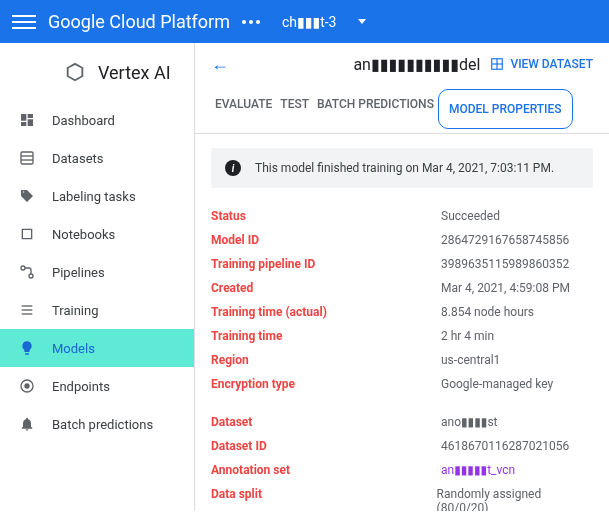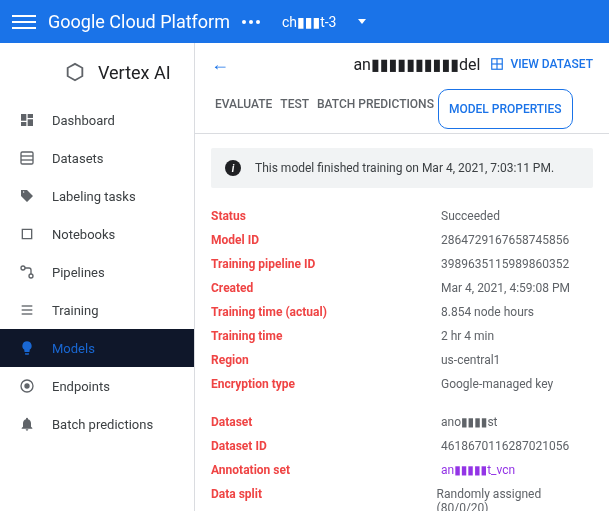--- a/index.html
+++ b/index.html
@@ -11,21 +11,21 @@
 .project { display: flex; align-items: center; gap: 22px; font-size: 14px; cursor: pointer; }
 .dots { display: inline-flex; gap: 3px; }
 .dots i { width: 4px; height: 4px; background: #fff; border-radius: 50%; }
 .caret { width: 0; height: 0; border-left: 4px solid transparent; border-right: 4px solid transparent; border-top: 5px solid #fff; }
 .layout { display: flex; height: calc(100% - 48px); }
 .sidebar { width: 195px; border-right: 1px solid #dadce0; padding-top: 8px; }
 .side-head { display: flex; align-items: center; gap: 12px; padding: 10px 18px 18px; margin-left: 46px; }
 .side-head .logo { width: 22px; height: 22px; }
 .side-head h1 { font-size: 18px; font-weight: 400; color: #202124; }
 .side-item { display: flex; align-items: center; gap: 16px; padding: 10px 18px; font-size: 13px; color: #3c4043; cursor: pointer; }
-.side-item.active { background: #0f172a; color: #1967d2; }
+.side-item.active { background: #5eead4; color: #1967d2; }
 .side-item.active .ico { color: #1967d2; }
 .ico { width: 18px; height: 18px; color: #5f6368; display: flex; align-items: center; justify-content: center; }
 .main { flex: 1; overflow-y: auto; }
 .main-head { display: flex; align-items: center; padding: 10px 16px 8px; gap: 10px; }
 .back { color: #1a73e8; cursor: pointer; font-size: 18px; }
 .model-name { font-size: 16px; color: #202124; flex: 1; text-align: right; }
 .view-ds { color: #1a73e8; font-weight: 500; font-size: 12px; display: flex; align-items: center; gap: 6px; cursor: pointer; }
 .tabs { display: flex; padding: 6px 16px 0; border-bottom: 1px solid #dadce0; font-size: 12px; font-weight: 500; color: #5f6368; }
 .tab { padding: 8px 4px 10px; cursor: pointer; }
 .tab.active { color: #1a73e8; border: 1px solid #1a73e8; border-radius: 10px; padding: 12px 10px; margin-bottom: 4px; }

